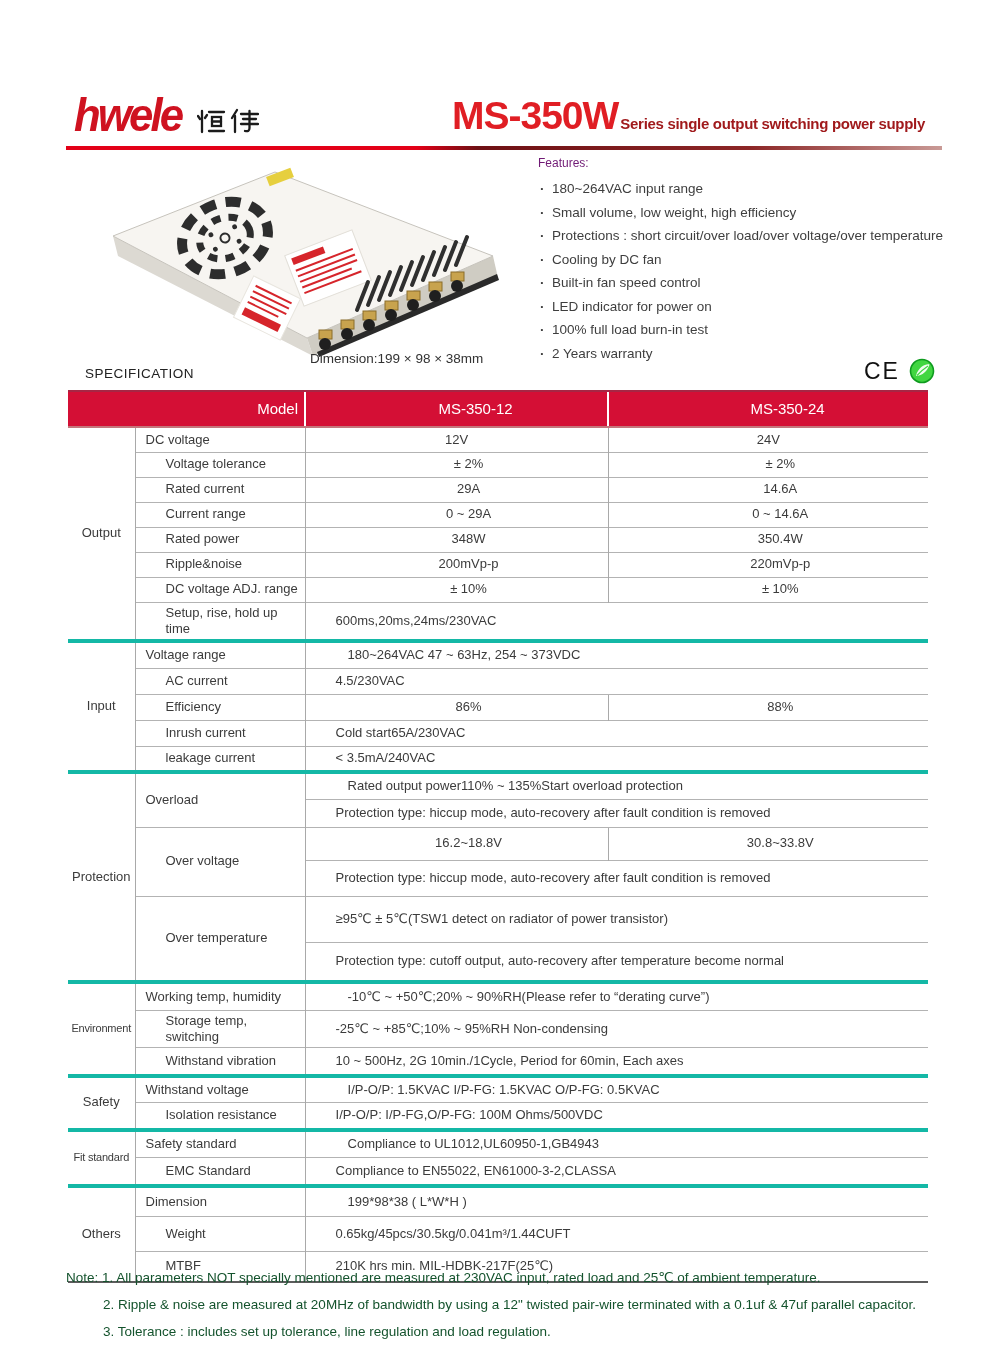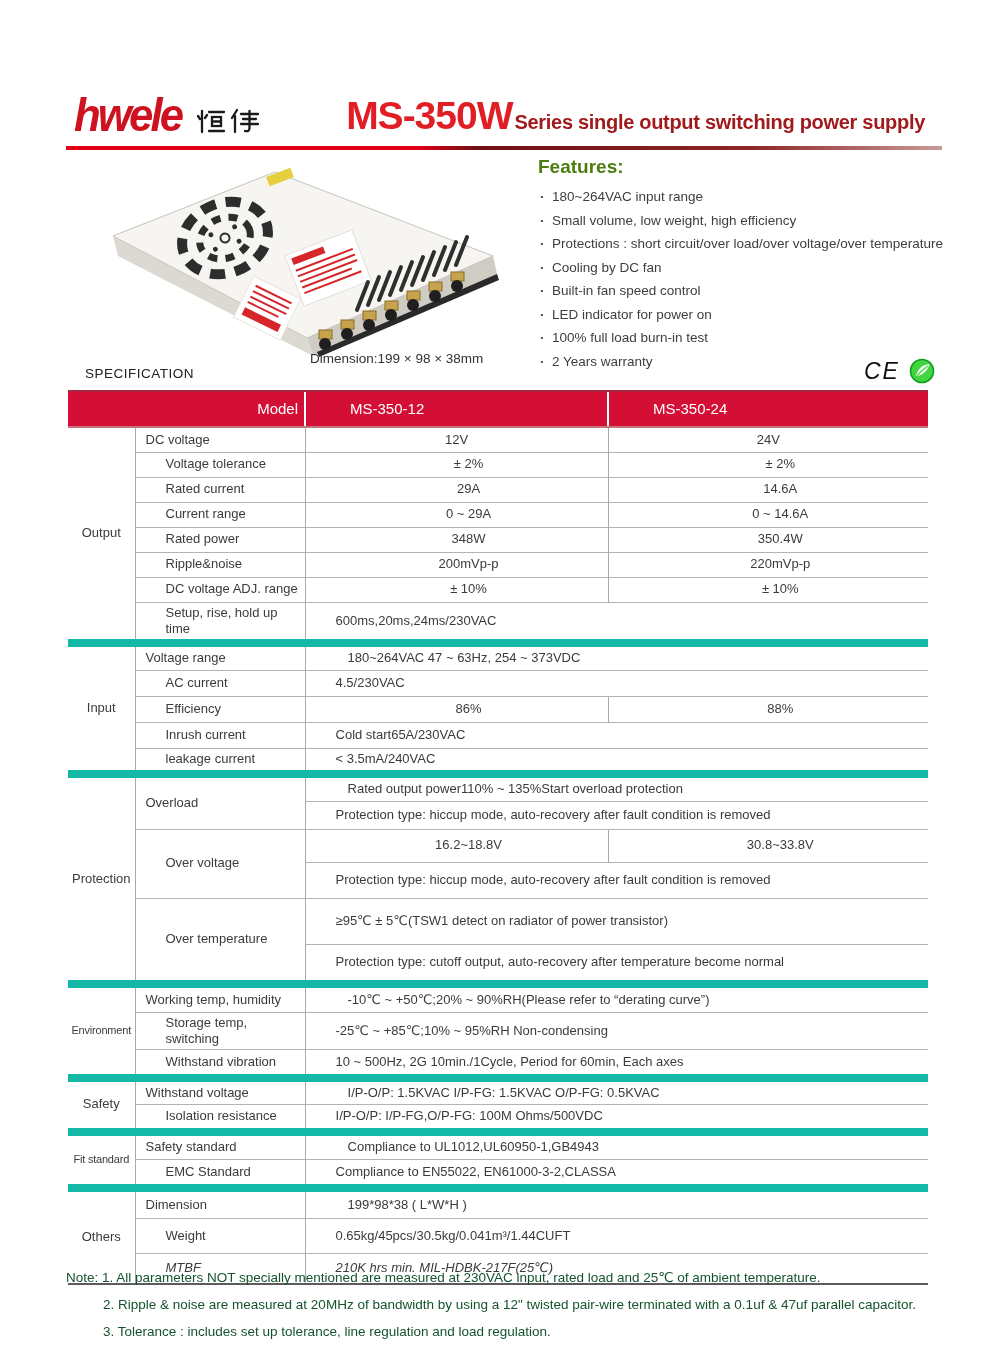--- a/index.html
+++ b/index.html
@@ -6,60 +6,60 @@
   .page{position:relative;width:995px;height:1350px;background:#fff;overflow:hidden;
         font-family:"Liberation Sans","DejaVu Sans",sans-serif;color:#3b3b3b;}
 
   
   .logo{position:absolute;left:74px;top:92px;display:flex;align-items:flex-end;}
   .logo-en{font-size:46px;font-weight:bold;font-style:italic;color:#cf1220;
            letter-spacing:-3px;line-height:1;transform:scaleX(.95);transform-origin:left bottom;}
   .logo-cn{margin-left:10px;margin-bottom:3px;}
   .title{position:absolute;right:70px;top:96px;display:flex;align-items:baseline;white-space:nowrap;}
   .title-model{font-size:39px;font-weight:bold;color:#e01e24;letter-spacing:-1px;line-height:1;}
-  .title-sub{font-size:20px;font-weight:bold;color:#a01a1c;letter-spacing:-.3px;margin-left:2px;}
+  .title-sub{font-size:15px;font-weight:bold;color:#a01a1c;letter-spacing:-.3px;margin-left:2px;}
   .rule{position:absolute;left:66px;top:146px;width:876px;height:4px;
         background:linear-gradient(90deg,#e30017 0%,#e30017 40%,#6e1014 47%,#8c2626 78%,#c99a96 100%);}
 
   
   .psu{position:absolute;left:85px;top:158px;width:440px;height:200px;}
 
   
   .features{position:absolute;left:538px;top:156px;width:455px;}
-  .features-heading{font-size:19px;color:#4d7c0f;font-weight:bold;}
+  .features-heading{font-size:12px;color:#701a75;}
   .features ul{list-style:none;margin:7px 0 0 0;padding:0;}
   .features li{position:relative;padding-left:14px;line-height:23.5px;font-size:13.5px;color:#3e3e3e;}
   .features li::before{content:"·";position:absolute;left:2px;font-weight:bold;}
 
   .dim-caption{position:absolute;left:310px;top:351px;font-size:13.5px;color:#333;}
 
-  .certs{position:absolute;left:864px;top:358px;display:flex;align-items:center;gap:9px;font-style:italic;}
+  .certs{position:absolute;left:864px;top:358px;display:flex;align-items:center;gap:9px;}
   .ce-mark{font-size:23px;color:#111;letter-spacing:2px;line-height:1;}
 
   .spec-heading{position:absolute;left:85px;top:366px;font-size:13.5px;color:#222;letter-spacing:.5px;}
 
   
   .spec-table{position:absolute;left:68px;top:390px;width:860px;border-collapse:collapse;table-layout:fixed;}
   .spec-table td{font-size:13px;color:#3b3b3b;vertical-align:middle;line-height:1.25;padding:2px 6px;}
   tr.head td{background:#d40f35;color:#fff;font-size:15px;
              border-top:2px solid #a72644;border-bottom:2px solid #c4767c;}
-  td.hd{text-align:left;padding-left:44px;}
+  td.hd{text-align:center;padding-left:44px;}
   td.hd-model{text-align:right;padding-left:75px;}
   td.hd-sep{border-left:2px solid #ffffff;}
   td.cat{text-align:center;padding:0 2px;}
   td.cat-sm{font-size:11px;letter-spacing:-.2px;white-space:nowrap;}
   td.lbl{text-align:left;padding-left:10px;border-left:1px solid #a9a9a9;}
   td.val{text-align:center;border-left:1px solid #a9a9a9;margin-left:14px;}
   td.sval{text-align:left;padding-left:42px;border-left:1px solid #a9a9a9;}
   tr.inner td{border-top:1px solid #b3b3b3;padding-left:30px;}
-  tr.sect td{border-top:8px solid #14b8a6;}
+  tr.sect td{border-top:4px solid #14b8a6;}
   tr.last td{border-bottom:2px solid #5c5c5c;}
   td.bb{border-bottom:2px solid #5c5c5c;}
   tr.rh25{height:25px;} tr.rh26{height:26px;} tr.rh27{height:27px;} tr.rh28{height:28px;}
-  tr.rh30{height:30px;font-style:italic;} tr.rh31{height:31px;} tr.rh33{height:33px;} tr.rh35{height:35px;}
+  tr.rh30{height:30px;} tr.rh31{height:31px;} tr.rh33{height:33px;} tr.rh35{height:35px;}
   tr.rh36{height:36px;} tr.rh40{height:40px;} tr.rh46{height:46px;} tr.rhH{height:36px;}
 
   
   .notes{position:absolute;left:66px;top:1264px;width:886px;font-size:13.5px;color:#14532d;}
   .notes .n1{line-height:27px;}
   .notes .n2,.notes .n3{line-height:27px;padding-left:37px;}
 </style>
 </head>
 <body>
 

